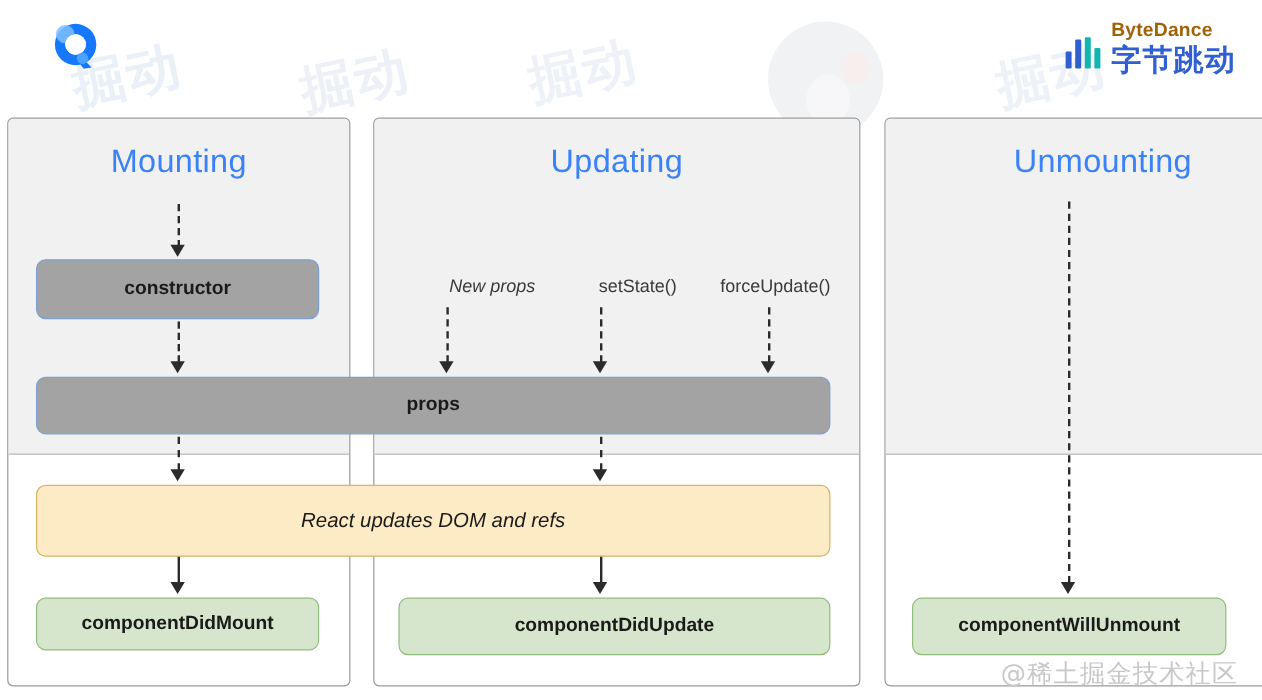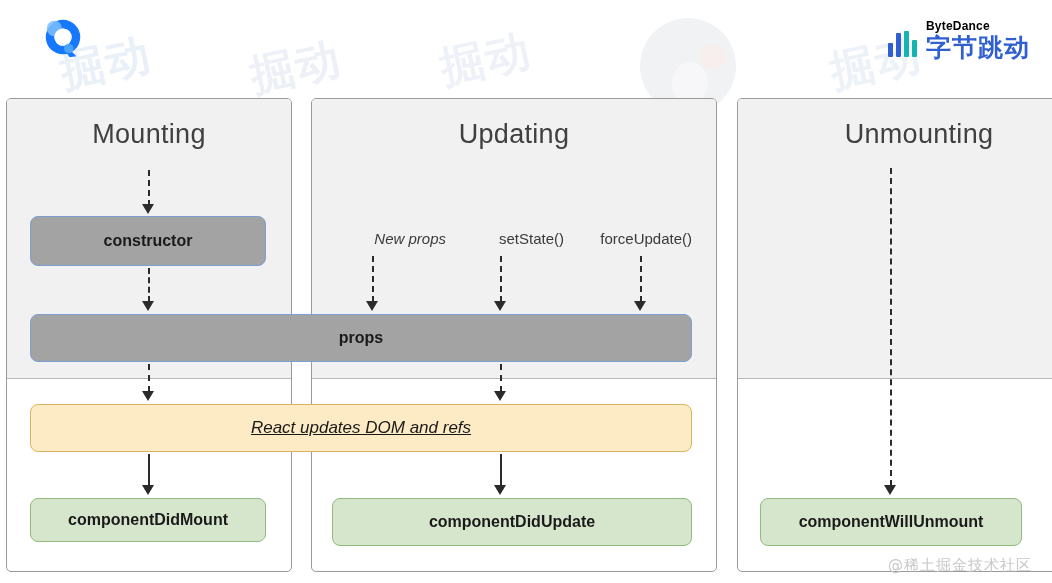--- a/index.html
+++ b/index.html
@@ -27,35 +27,35 @@
   #page-title{
     position:absolute;left:108px;top:12px;
     font-size:36px;color:#1c1c1c;font-weight:400;
     letter-spacing:.5px;line-height:54px;white-space:nowrap;
   }
 
   #bytedance-logo{position:absolute;right:22px;top:17px;height:46px;display:flex;align-items:center;}
   #bd-bars{display:flex;align-items:flex-end;height:26px;gap:3px;margin-right:9px;margin-top:7px;}
   #bd-bars i{display:block;width:5px;border-radius:1px;}
   #bd-text{display:flex;flex-direction:column;line-height:1;}
-  #bd-en{font-size:12px;color:#000000;font-weight:700;letter-spacing:.2px;margin-bottom:3px;}
+  #bd-en{font-size:16px;color:#a16207;font-weight:700;letter-spacing:.2px;margin-bottom:3px;}
   #bd-cn{font-size:25px;color:#2f5fd0;font-weight:700;letter-spacing:1px;
          font-family:"DejaVu Sans","Liberation Sans",sans-serif;}
 
   
   .panel{
     position:absolute;top:98px;height:474px;
     border:1px solid #9a9a9a;border-radius:5px;
     background:#ffffff;box-sizing:border-box;overflow:hidden;
   }
   .panel-top{position:absolute;left:0;top:0;right:0;height:280px;background:#f1f1f1;
              border-bottom:1px solid #b9b9b9;box-sizing:border-box;}
   .panel-title{
     position:absolute;left:0;right:0;top:20px;text-align:center;
-    font-size:27px;color:#404040;font-weight:400;letter-spacing:.3px;
+    font-size:27px;color:#3b82f6;font-weight:400;letter-spacing:.3px;
   }
 
   #panel-mounting{left:6px;width:286px;}
   #panel-updating{left:311px;width:406px;}
   #panel-unmounting{left:737px;width:364px;}
 
   
   .conn{position:absolute;width:0;border-left:2px dashed #2b2b2b;z-index:3;}
   .conn.solid{border-left:2px solid #2b2b2b;}
   .arrowhead{
@@ -69,36 +69,36 @@
     position:absolute;box-sizing:border-box;border-radius:8px;
     display:flex;align-items:center;justify-content:center;
     font-size:16px;font-weight:700;color:#1a1a1a;z-index:6;
   }
   .lbox.blue{background:#a3a3a3;border:1px solid #7c9fd4;}
   .lbox.green{background:#d6e6cc;border:1px solid #93bb7e;}
   .lbox.yellow{background:#fcebc4;border:1px solid #d9b463;font-weight:400;font-style:italic;font-size:17px;}
 
   #box-constructor{left:30px;top:216px;width:236px;height:50px;}
   #box-render{left:30px;top:314px;width:662px;height:48px;}
-  #box-updates{left:30px;top:404px;width:662px;height:48px;text-decoration:underline;}
+  #box-updates{left:30px;top:404px;width:662px;height:60px;}
   #box-did-mount{left:30px;top:498px;width:236px;height:44px;}
   #box-did-update{left:332px;top:498px;width:360px;height:48px;}
   #box-will-unmount{left:760px;top:498px;width:262px;height:48px;}
 
   
   .trigger{
     position:absolute;top:230px;font-size:15px;color:#3a3a3a;
     text-align:right;white-space:nowrap;z-index:5;
   }
   .trigger.italic{font-style:italic;}
 
   
   #community-watermark{
     position:absolute;right:20px;bottom:8px;
-    font-size:15px;color:#c8c8c8;letter-spacing:1px;
+    font-size:21px;color:#c8c8c8;letter-spacing:1px;
     font-family:"DejaVu Sans","Liberation Sans",sans-serif;
     z-index:9;white-space:nowrap;
   }
 </style>
 </head>
 <body>
 
 <div id="bg-watermarks">
   <div class="wm-txt" style="left:60px;top:34px;color:#eaf0f8;">掘动</div>
   <div class="wm-txt" style="left:250px;top:38px;color:#edf1f7;">掘动</div>

